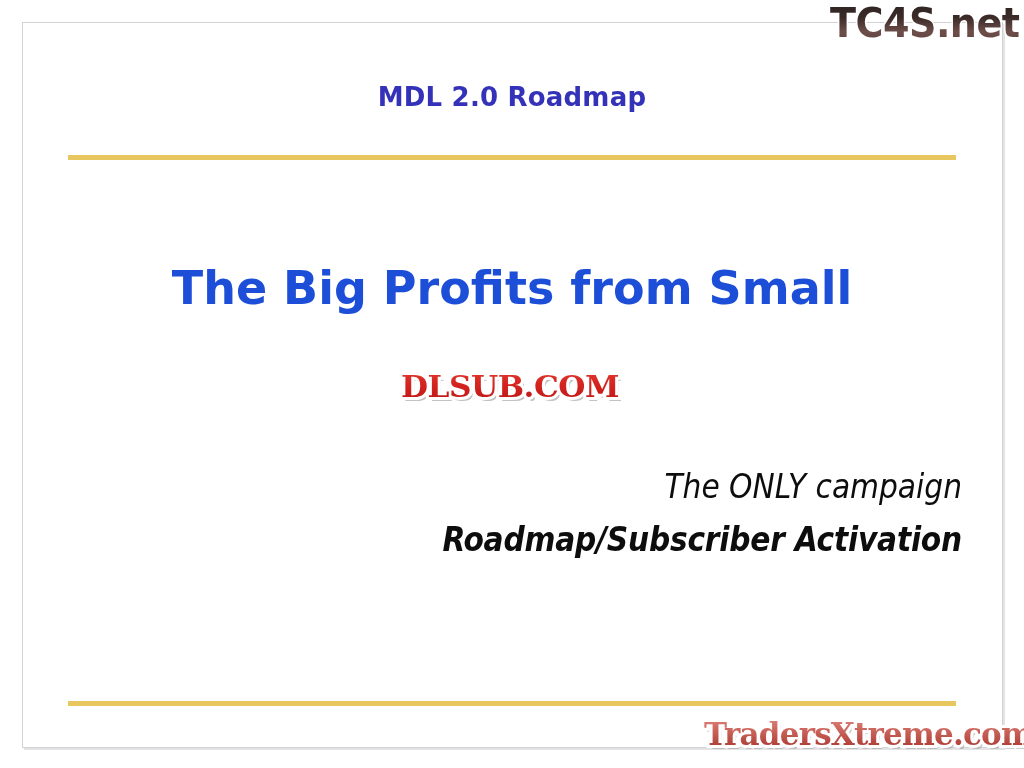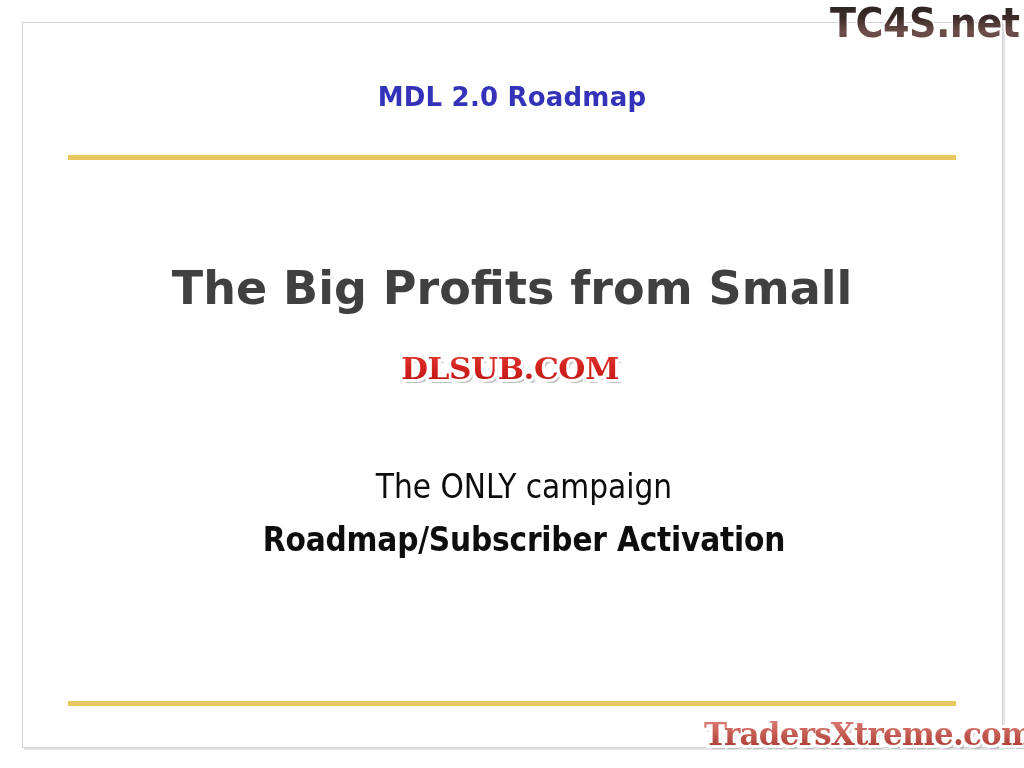--- a/index.html
+++ b/index.html
@@ -63,35 +63,36 @@
   .main-heading {
     position: absolute;
     left: 62px;
     top: 252px;
     width: 900px;
     text-align: center;
     font-family: "DejaVu Sans", sans-serif;
     font-weight: bold;
     font-size: 46px;
     line-height: 72px;
-    color: #404040;
+    color: #1d4ed8;
   }
   .main-heading .hline { display: block; }
 
   
   .body-copy {
     position: absolute;
-    left: 74px;
+    left: 62px;
     top: 460px;
     width: 900px;
-    text-align: center;
+    text-align: right;
     font-family: "DejaVu Sans Condensed", "DejaVu Sans", sans-serif;
     font-size: 33px;
     line-height: 53px;
     color: #0d0d0d;
+    font-style: italic;
   }
   .body-copy .bline { display: block; font-weight: normal; }
   .body-copy .bline.strong { font-weight: bold; letter-spacing: -0.2px; }
 
   
   .wm-tc4s {
     position: absolute;
     left: 830px;
     top: 1px;
     font-family: "DejaVu Sans Condensed", "DejaVu Sans", sans-serif;
@@ -123,21 +124,21 @@
     transform-origin: left top;
     color: transparent;
     -webkit-text-stroke: 3px rgba(255,255,255,0.92);
     white-space: nowrap;
   }
 
   
   .wm-dlsub-wrap {
     position: absolute;
     left: 368px;
-    top: 350px;
+    top: 368px;
     width: 284px;
     height: 40px;
   }
   .wm-dlsub, .wm-dlsub-halo {
     position: absolute;
     left: 0;
     top: 0;
     width: 284px;
     text-align: center;
     font-family: "DejaVu Serif", serif;

